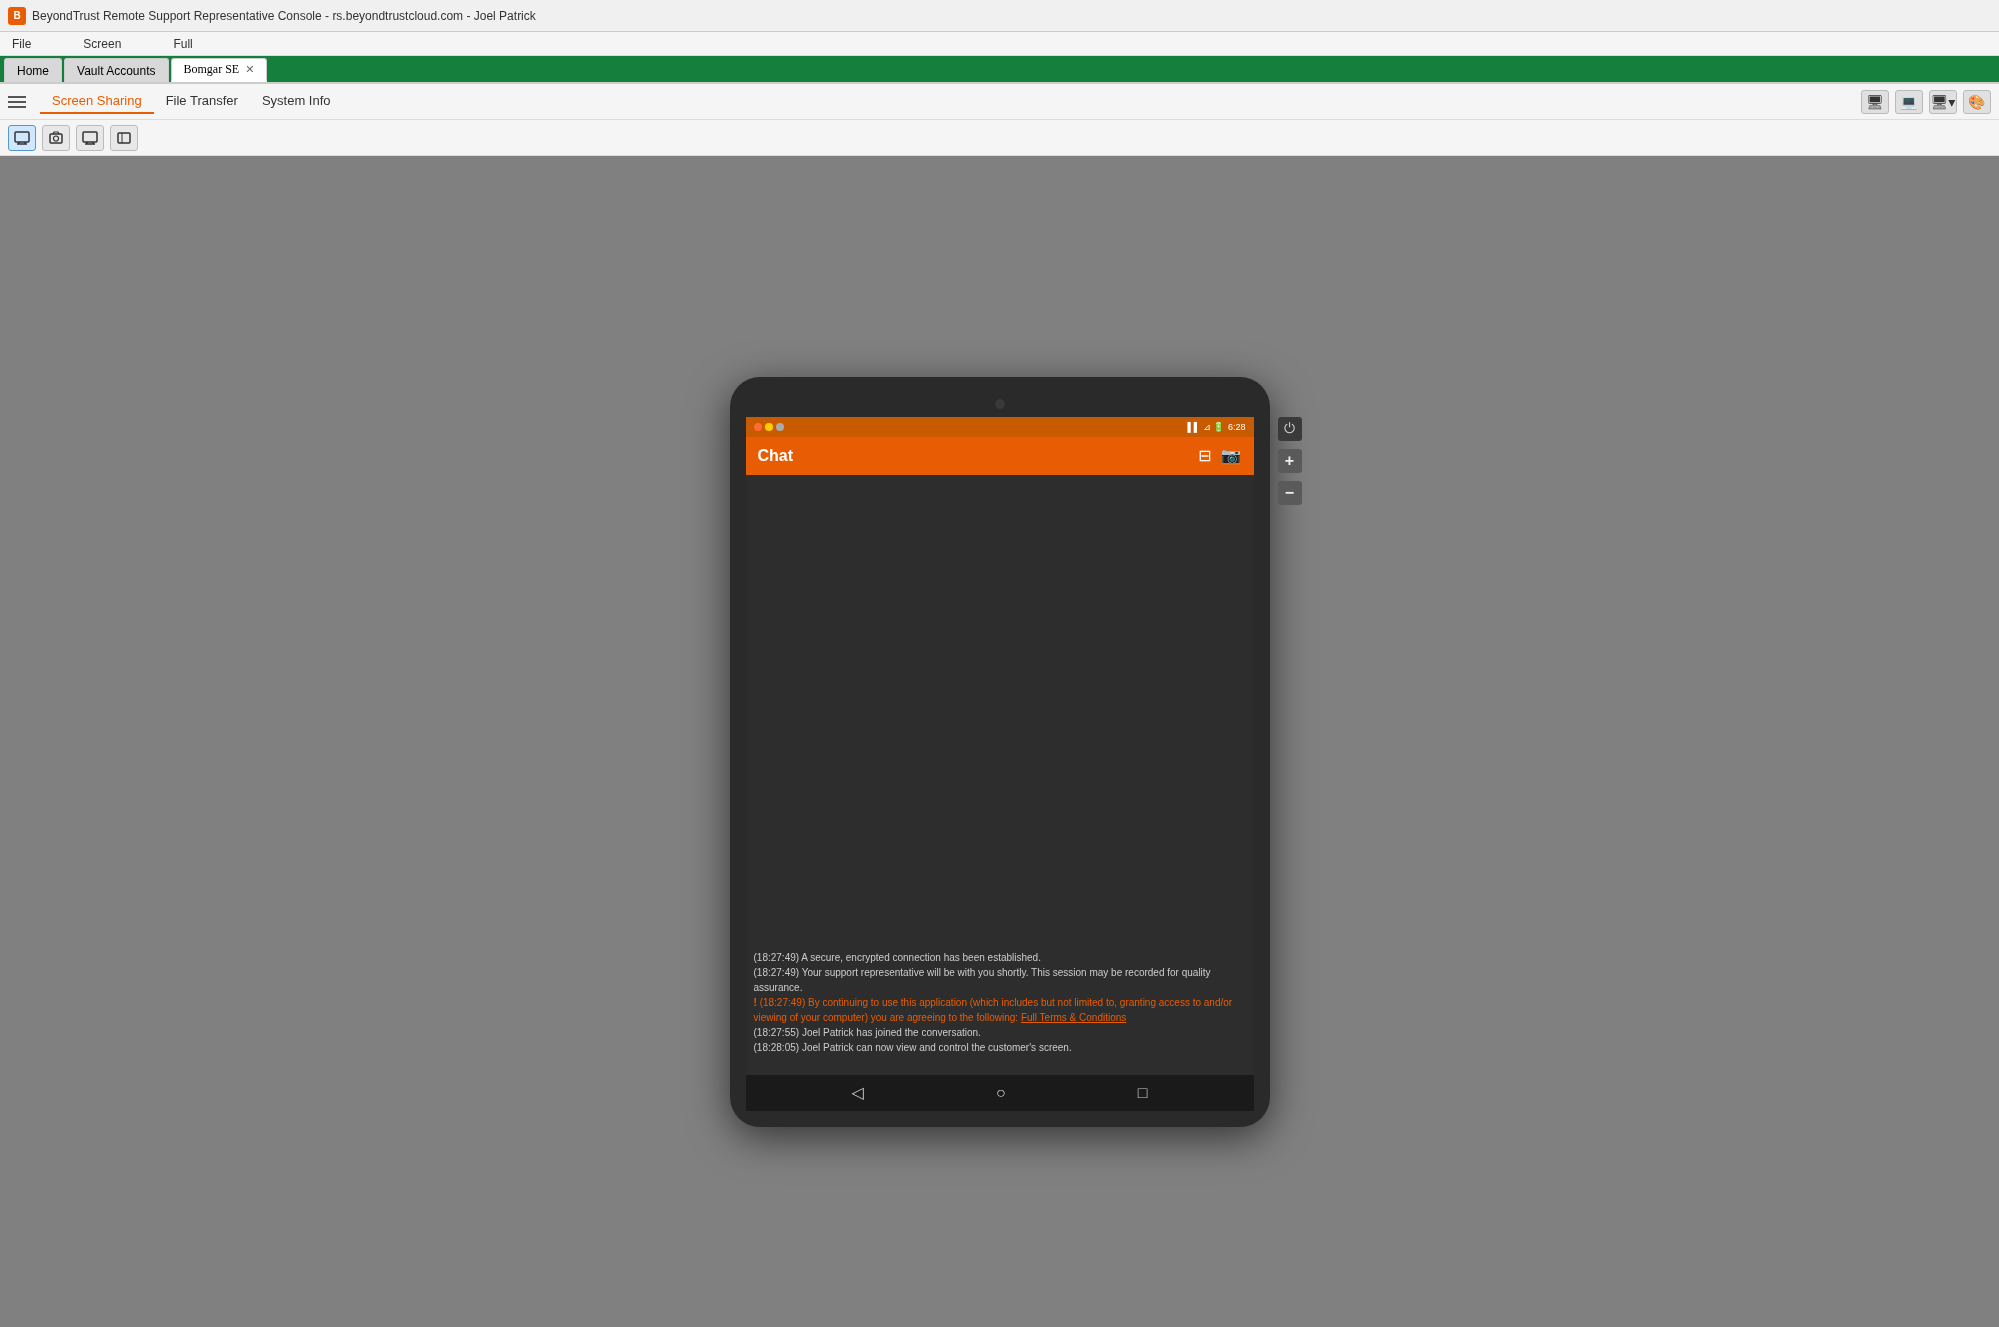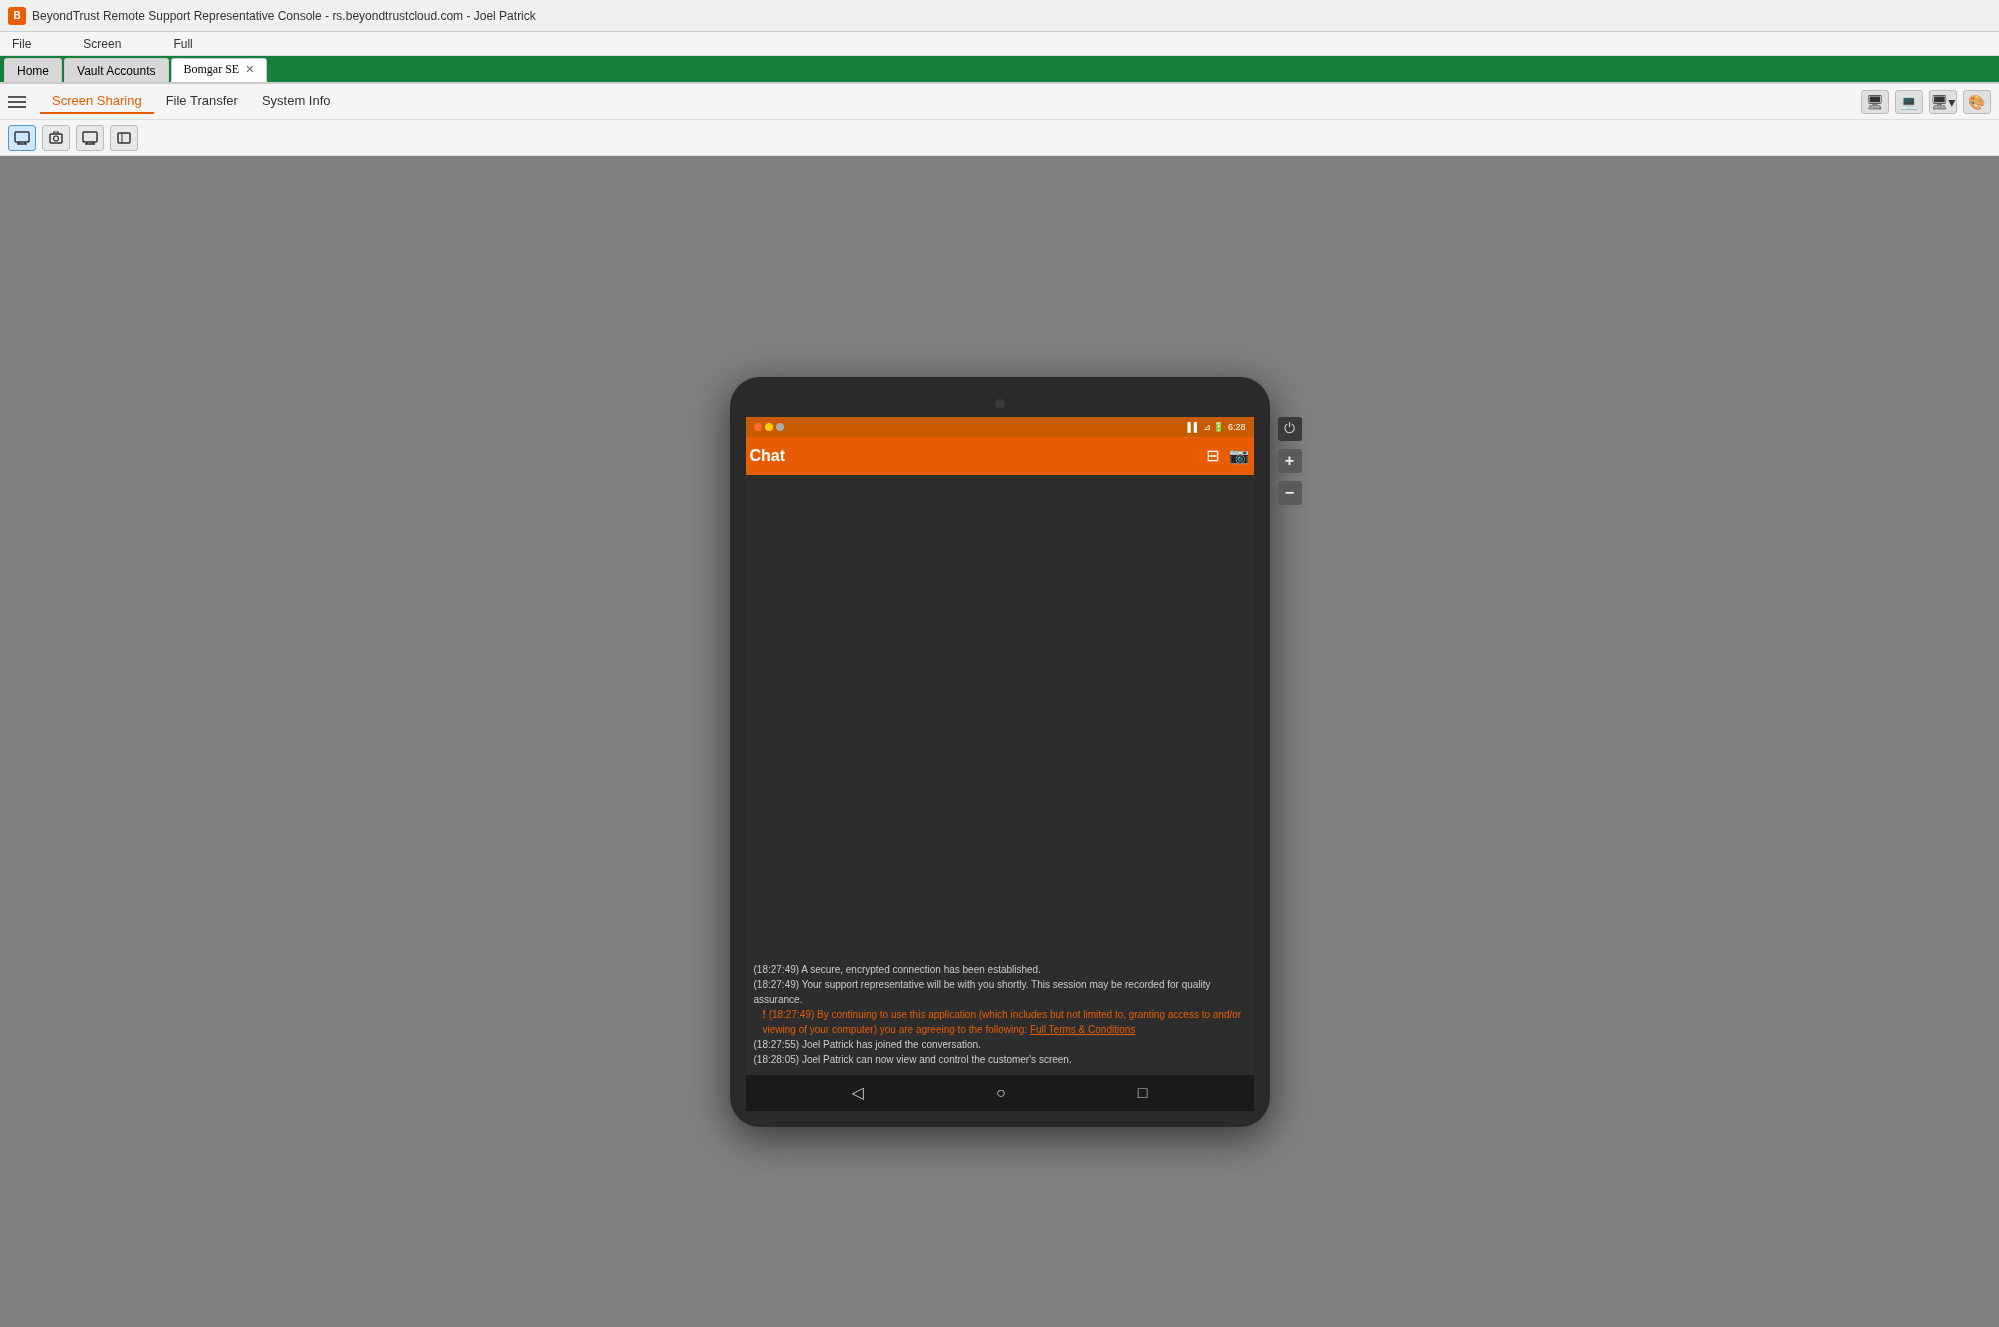--- a/index.html
+++ b/index.html
@@ -245,21 +245,21 @@
       align-items: center;
       gap: 3px;
     }
 
     
     .app-header {
       background: #e85d04;
       height: 38px;
       display: flex;
       align-items: center;
-      padding: 0 4px;
+      padding: 0 12px;
       justify-content: space-between;
     }
     .app-header-title {
       color: white;
       font-size: 16px;
       font-weight: bold;
     }
     .app-header-icons {
       display: flex;
       gap: 10px;
@@ -274,21 +274,21 @@
       overflow: hidden;
       position: relative;
       display: flex;
       flex-direction: column;
     }
     .chat-messages {
       flex: 1;
     }
     .chat-log {
       position: absolute;
-      bottom: 0;
+      bottom: 12px;
       left: 0;
       right: 0;
       padding: 8px;
       background: #2d2d2d;
     }
     .chat-log p {
       font-size: 10px;
       color: #ccc;
       line-height: 1.5;
     }
@@ -483,21 +483,21 @@
             <div class="chat-messages"></div>
             <div class="chat-log">
               <p>
                 <span>(18:27:49)</span>
                 <span>A secure, encrypted connection has been established.</span>
               </p>
               <p>
                 <span>(18:27:49)</span>
                 <span>Your support representative will be with you shortly. This session may be recorded for quality assurance.</span>
               </p>
-              <p style="color:#e85d04;margin-left:9px;">
+              <p style="color:#e85d04;">
                 <span style="color:#e85d04; font-weight:bold;">!</span>
                 <span style="color:#e85d04;">(18:27:49)</span>
                 <span style="color:#e85d04;">By continuing to use this application (which includes but not limited to, granting access to and/or viewing of your computer) you are agreeing to the following: </span>
                 <span style="color:#e85d04; text-decoration:underline;">Full Terms &amp; Conditions</span>
               </p>
               <p>
                 <span>(18:27:55)</span>
                 <span>Joel Patrick has joined the conversation.</span>
               </p>
               <p>

